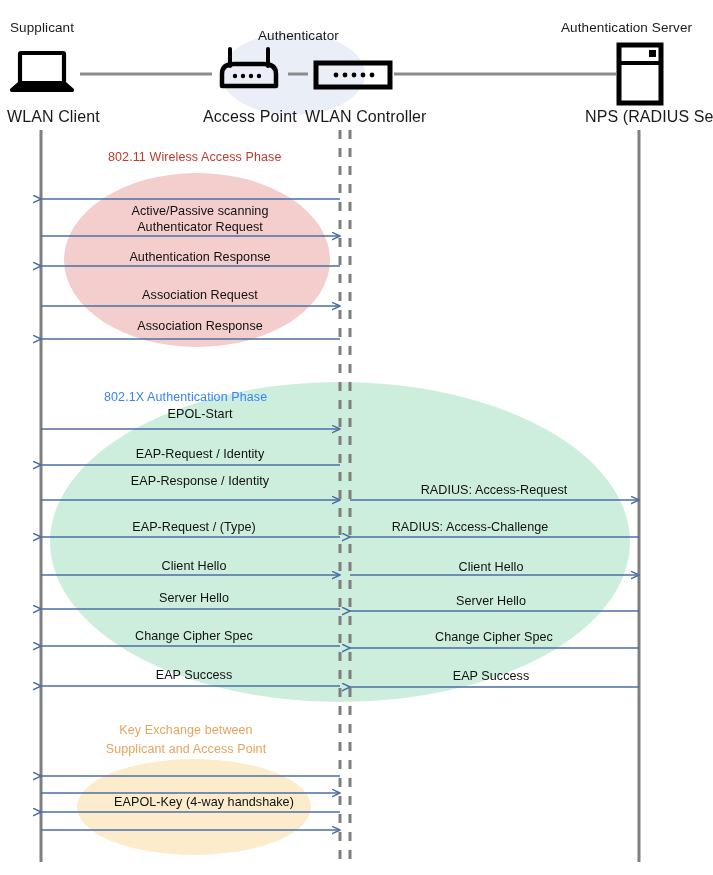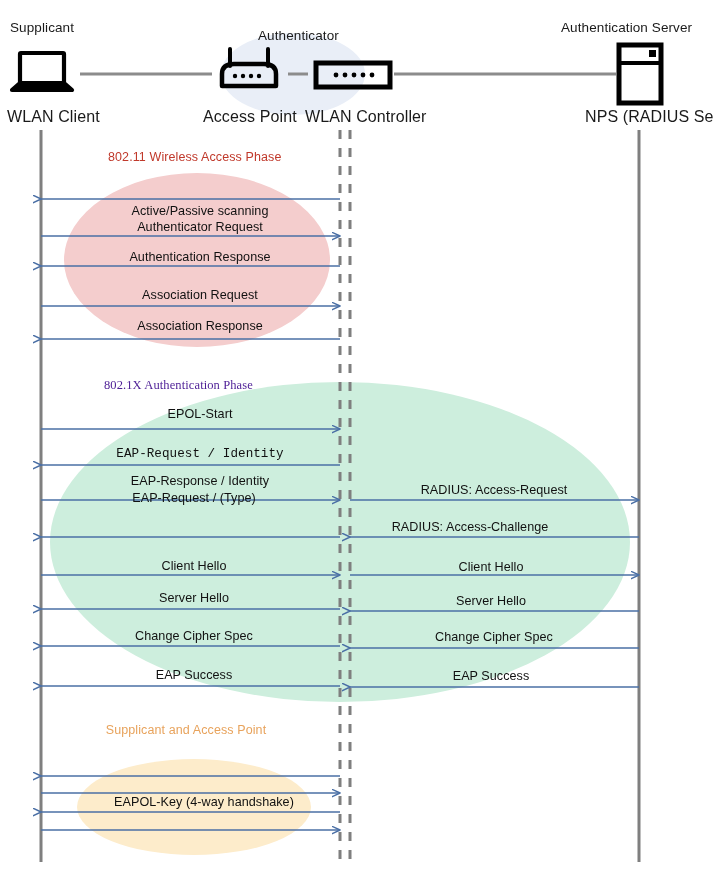--- a/index.html
+++ b/index.html
@@ -151,36 +151,37 @@
   <div class="hdr-label" style="left:258px; top:28px;">Authenticator</div>
   <div class="hdr-label" style="left:561px; top:20px;">Authentication Server</div>
 
   <div class="node-label" style="left:7px; top:108px;">WLAN Client</div>
   <div class="node-label" style="left:203px; top:108px;">Access Point</div>
   <div class="node-label" style="left:305px; top:108px;">WLAN Controller</div>
   <div class="node-label" style="left:585px; top:108px;">NPS (RADIUS Server)</div>
 
   <div class="phase-label" style="left:88px; top:148px; color:#c0392b;margin-left:20px;">802.11 Wireless Access Phase</div>
 
-  <div class="phase-label" style="left:104px; top:376px; color:#4c1d95;font-family:Liberation Serif, serif;">802.1X Authentication Phase</div>
+  <div class="phase-label" style="left:104px; top:388px; color:#3b82f6;">802.1X Authentication Phase</div>
 
   <div class="phase-label" style="left:186px; top:721px; color:#e8a35c; transform:translateX(-50%);">
+    <div>Key Exchange between</div>
     <div>Supplicant and Access Point</div>
   </div>
 
   <div id="label-layer">
       <div class="msg-label" style="left: 200px; top: 183px; margin-top: 21px;">Active/Passive scanning</div>
       <div class="msg-label" style="left: 200px; top: 220px;">Authenticator Request</div>
       <div class="msg-label" style="left: 200px; top: 250px;">Authentication Response</div>
       <div class="msg-label" style="left: 200px; top: 288px;">Association Request</div>
       <div class="msg-label" style="left: 200px; top: 319px;">Association Response</div>
       <div class="msg-label" style="left: 200px; top: 407px;">EPOL-Start</div>
-      <div class="msg-label" style="left: 200px; top: 447px; font-family: Liberation Mono, monospace;">EAP-Request / Identity</div>
+      <div class="msg-label" style="left: 200px; top: 447px;">EAP-Request / Identity</div>
       <div class="msg-label" style="left: 200px; top: 474px;">EAP-Response / Identity</div>
-      <div class="msg-label" style="left: 194px; top: 491px;">EAP-Request / (Type)</div>
+      <div class="msg-label" style="left: 194px; top: 520px;">EAP-Request / (Type)</div>
       <div class="msg-label" style="left: 194px; top: 559px;">Client Hello</div>
       <div class="msg-label" style="left: 194px; top: 591px;">Server Hello</div>
       <div class="msg-label" style="left: 194px; top: 629px;">Change Cipher Spec</div>
       <div class="msg-label" style="left: 194px; top: 668px;">EAP Success</div>
       <div class="msg-label" style="left: 494px; top: 483px;">RADIUS: Access-Request</div>
       <div class="msg-label" style="left: 470px; top: 520px;">RADIUS: Access-Challenge</div>
       <div class="msg-label" style="left: 491px; top: 560px;">Client Hello</div>
       <div class="msg-label" style="left: 491px; top: 594px;">Server Hello</div>
       <div class="msg-label" style="left: 494px; top: 630px;">Change Cipher Spec</div>
       <div class="msg-label" style="left: 491px; top: 669px;">EAP Success</div>

